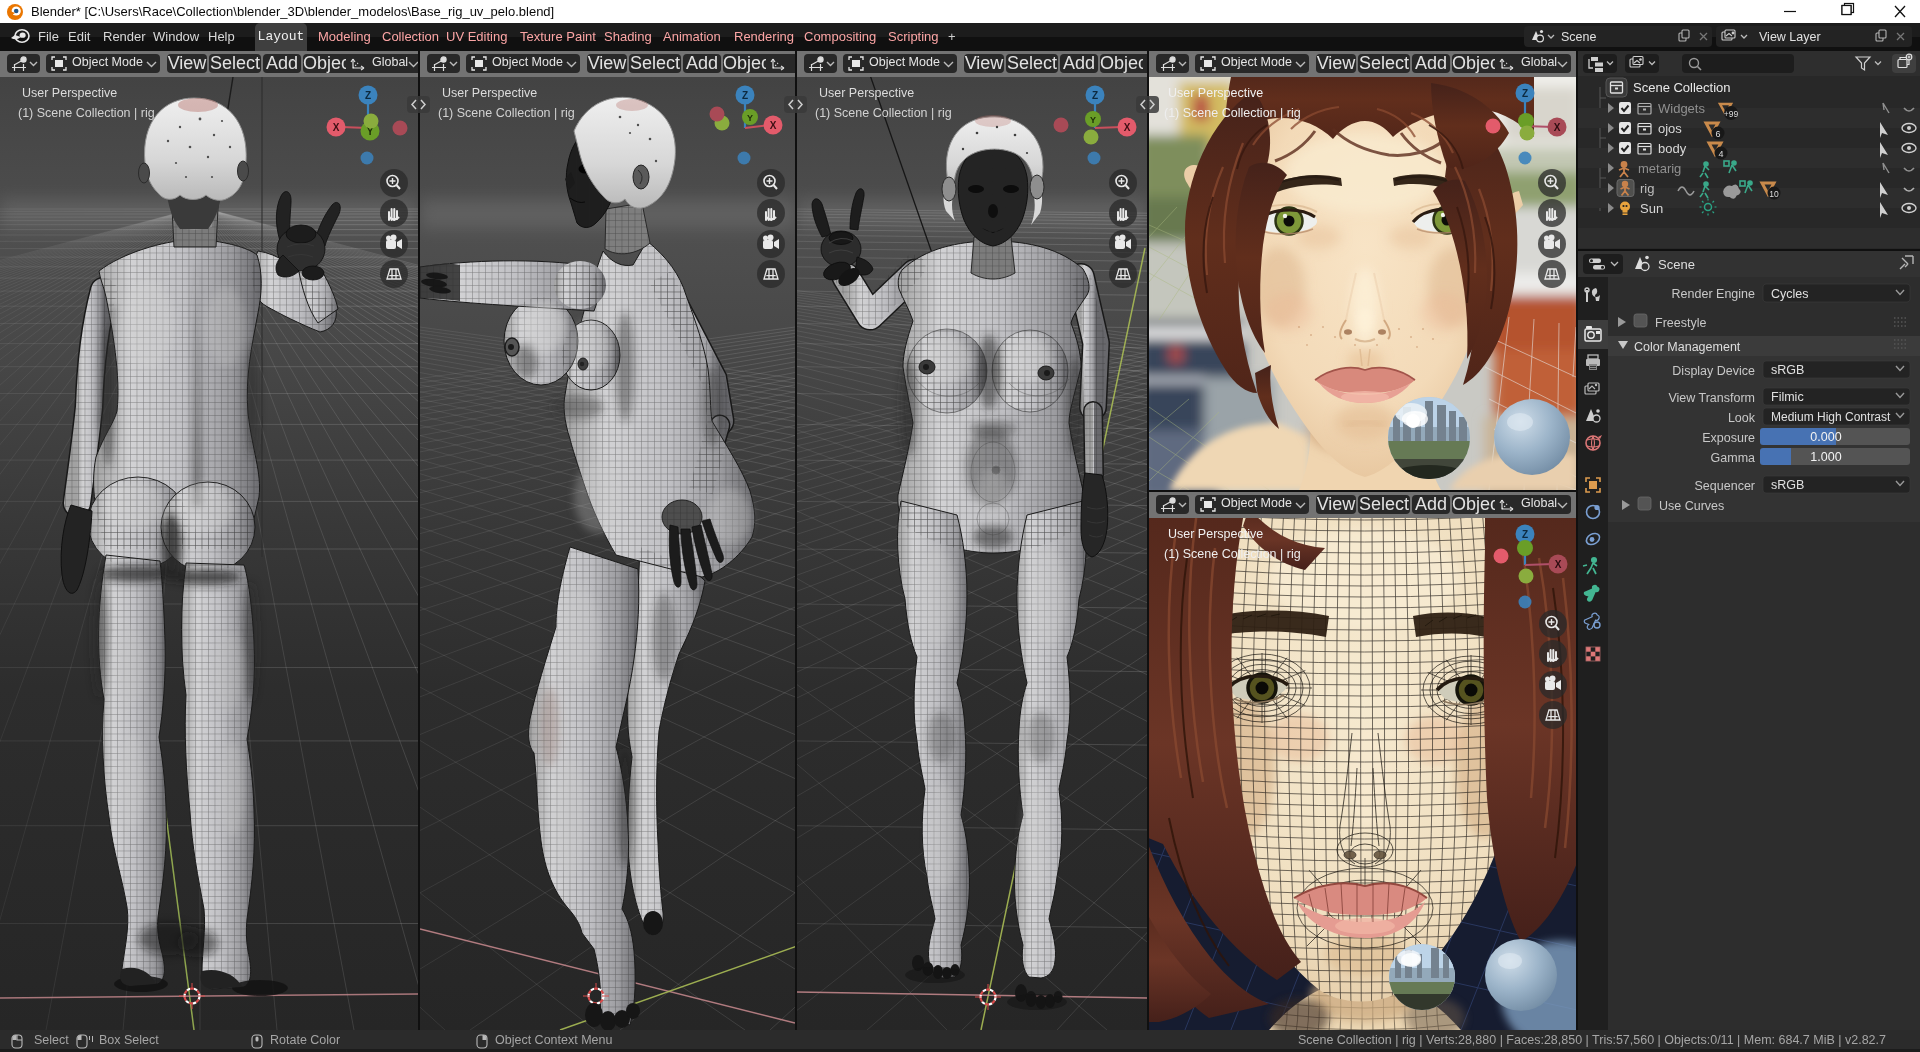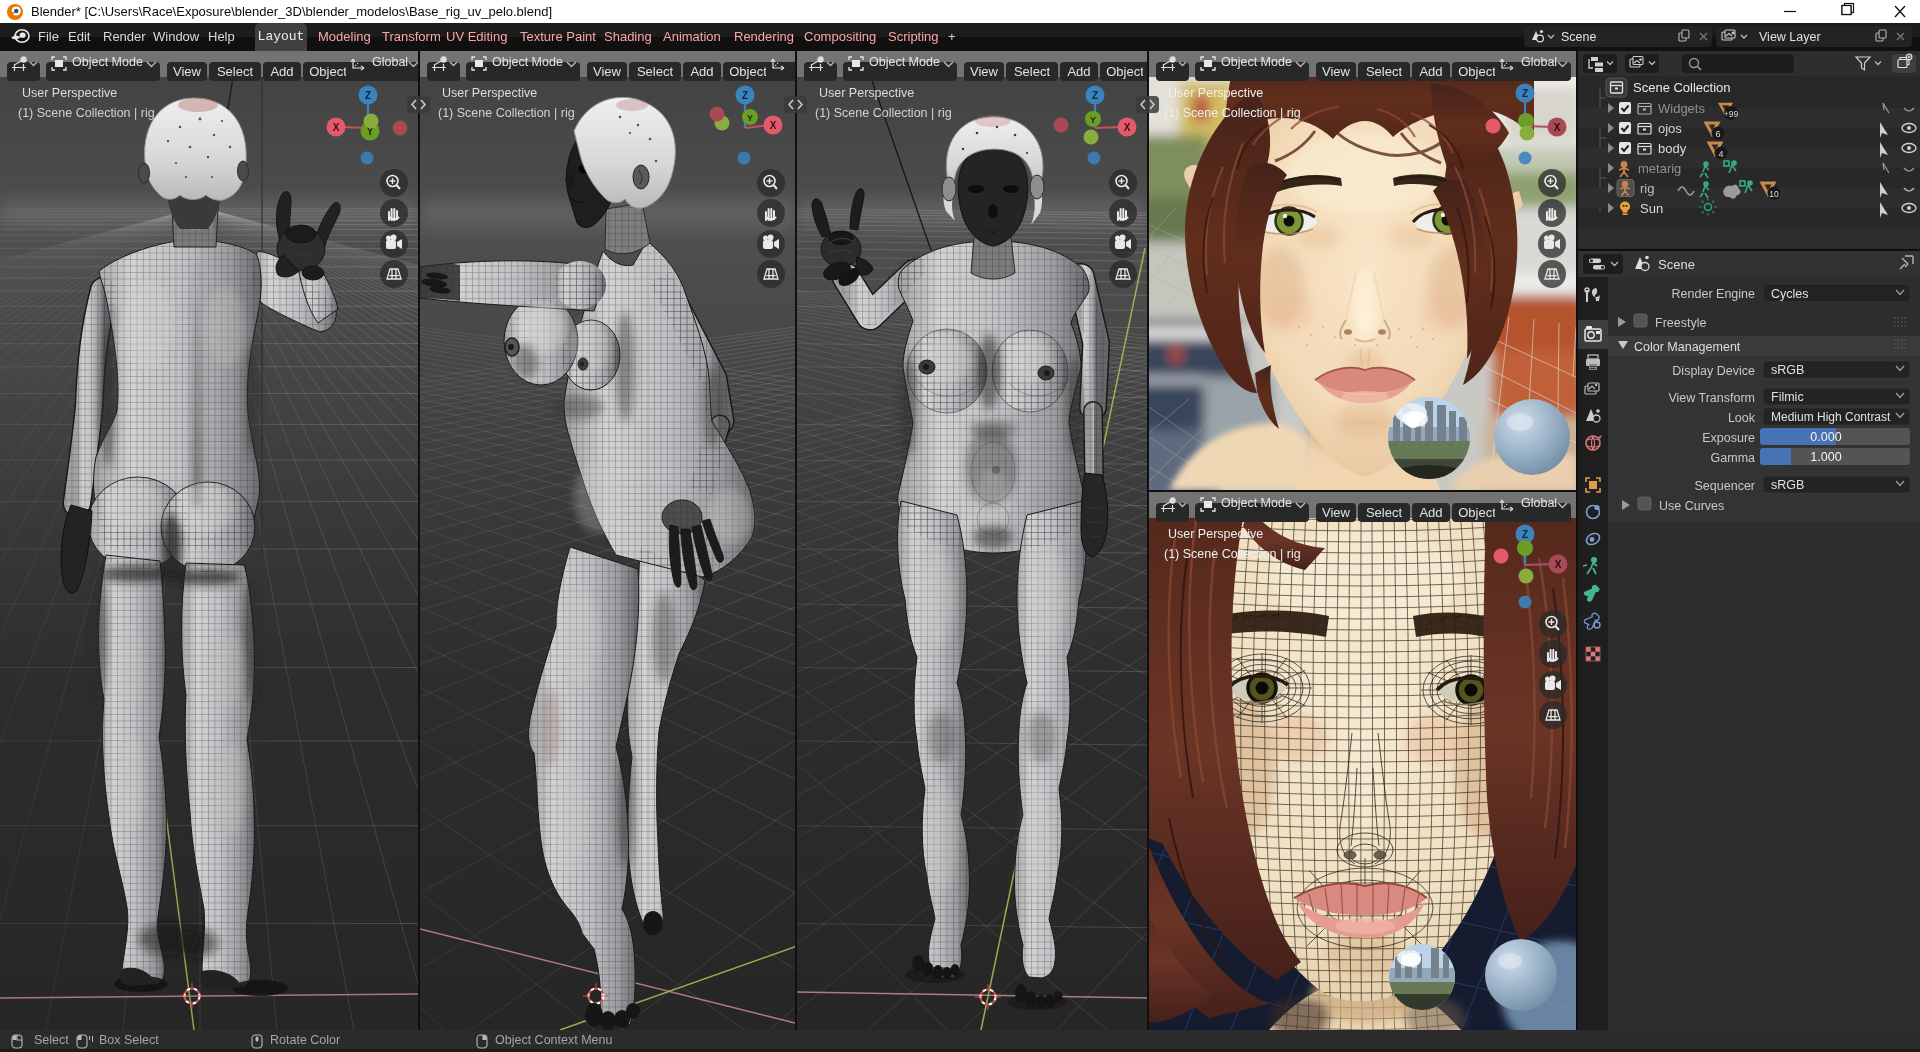--- a/index.html
+++ b/index.html
@@ -9,39 +9,39 @@
 #titlebar{left:0;top:0;width:1920px;height:23px;background:#ffffff;color:#000;}
 #titlebar .ttext{position:absolute;left:31px;top:4px;font-size:13px;color:#0a0a0a;}
 
 #topbar{left:0;top:23px;width:1920px;height:14px;background:#1c1c1c;color:#d5d5d5;font-size:13px;}
 .menuitem{position:absolute;top:6px;color:#d9d9d9;}
 .tab{position:absolute;top:0;height:28px;line-height:28px;color:#fca5a5;}
 .tabactive{background:#3f3f3f;color:#f0f0f0;border-radius:5px 5px 0 0;}
 
 .editor{position:absolute;background:#3a3a3a;}
 .vhead{position:absolute;left:0;top:0;right:0;height:26px;background:#737373;}
-.hbtn{position:absolute;top:11px;height:19px;background:#282828;border-radius:4px;color:#e2e2e2;font-size:13px;line-height:19px;text-align:center;}
+.hbtn{position:absolute;top:3px;height:19px;background:#282828;border-radius:4px;color:#e2e2e2;font-size:18px;line-height:19px;text-align:center;}
 
 #statusbar{left:0;top:1030px;width:1920px;height:22px;background:#2b2b2b;color:#a5a5a5;font-size:12.5px;}
 #statusbar .it{position:absolute;top:3px;white-space:nowrap;}
 
 #outliner{left:1578px;top:51px;width:342px;height:198px;background:#2a2a2a;overflow:hidden;}
 #props{left:1578px;top:251px;width:342px;height:779px;background:#2d2d2d;overflow:hidden;}
 </style>
 </head>
 <body>
 
 <div class="abs" id="titlebar">
   <svg class="abs" style="left:6px;top:3px" width="18" height="18" viewBox="0 0 18 18">
     <circle cx="9" cy="9" r="8" fill="#ea7600"></circle>
     <circle cx="10.2" cy="8" r="4.6" fill="#fff"></circle>
     <circle cx="10.2" cy="8" r="2.3" fill="#265787"></circle>
     <path d="M1.5 11 Q5 13.5 9 10 L4 8 Z" fill="#ea7600"></path>
   </svg>
-  <div class="ttext">Blender* [C:\Users\Race\Exposure\blender_3D\blender_modelos\Base_rig_uv_pelo.blend]</div>
+  <div class="ttext">Blender* [C:\Users\Race\Collection\blender_3D\blender_modelos\Base_rig_uv_pelo.blend]</div>
   <svg class="abs" style="left:1780px;top:0" width="140" height="23" viewBox="0 0 140 23">
     <line x1="4" y1="11.5" x2="16" y2="11.5" stroke="#111" stroke-width="1.2"></line>
     <rect x="62" y="5.5" width="9" height="9" fill="none" stroke="#111" stroke-width="1.2"></rect>
     <rect x="64.5" y="3.5" width="9" height="9" fill="none" stroke="#111" stroke-width="1.2"></rect>
     <rect x="62" y="5.5" width="9" height="9" fill="#fff" stroke="#111" stroke-width="1.2"></rect>
     <path d="M115 6 L125 17 M125 6 L115 17" stroke="#111" stroke-width="1.3"></path>
   </svg>
 </div>
 
 <div class="abs" id="topbar">
@@ -50,21 +50,21 @@
     <ellipse cx="12.6" cy="7.2" rx="3" ry="2.6" fill="#e8e8e8"></ellipse>
     <path d="M1 10 Q6 13 11 9 L5 7 Z" fill="#e8e8e8"></path>
   </svg>
   <div class="menuitem" style="left:38px">File</div>
   <div class="menuitem" style="left:68px">Edit</div>
   <div class="menuitem" style="left:103px">Render</div>
   <div class="menuitem" style="left:153px">Window</div>
   <div class="menuitem" style="left:208px">Help</div>
   <div class="tab tabactive" style="left:255px;width:52px;text-align:center;font-family:Liberation Mono, monospace;">Layout</div>
   <div class="tab" style="left:318px">Modeling</div>
-  <div class="tab" style="left:382px">Transform</div>
+  <div class="tab" style="left:382px">Collection</div>
   <div class="tab" style="left:446px">UV Editing</div>
   <div class="tab" style="left:520px">Texture Paint</div>
   <div class="tab" style="left:604px">Shading</div>
   <div class="tab" style="left:663px">Animation</div>
   <div class="tab" style="left:734px">Rendering</div>
   <div class="tab" style="left:804px">Compositing</div>
   <div class="tab" style="left:888px">Scripting</div>
   <div class="tab" style="left:948px;color:#cfcfcf">+</div>
 
   <div class="abs" style="left:1524px;top:3px;width:188px;height:21px;background:#232323;border-radius:4px;"></div>
@@ -2152,13 +2152,14 @@
       <g transform="translate(465,0)">
         <rect x="2" y="1" width="10" height="13" rx="3.5"></rect>
         <path d="M11.5 3 a4 4 0 0 0 -4 -2 v5 h4 z" fill="#b8b8b8" stroke="none"></path>
       </g>
     </g>
   </svg>
   <div class="it" style="left:34px">Select</div>
   <div class="it" style="left:99px">Box Select</div>
   <div class="it" style="left:270px">Rotate Color</div>
   <div class="it" style="left:495px">Object Context Menu</div>
+  <div class="it" style="right:34px">Scene Collection | rig | Verts:28,880 | Faces:28,850 | Tris:57,560 | Objects:0/11 | Mem: 684.7 MiB | v2.82.7</div>
 </div>
 
 </body></html>

